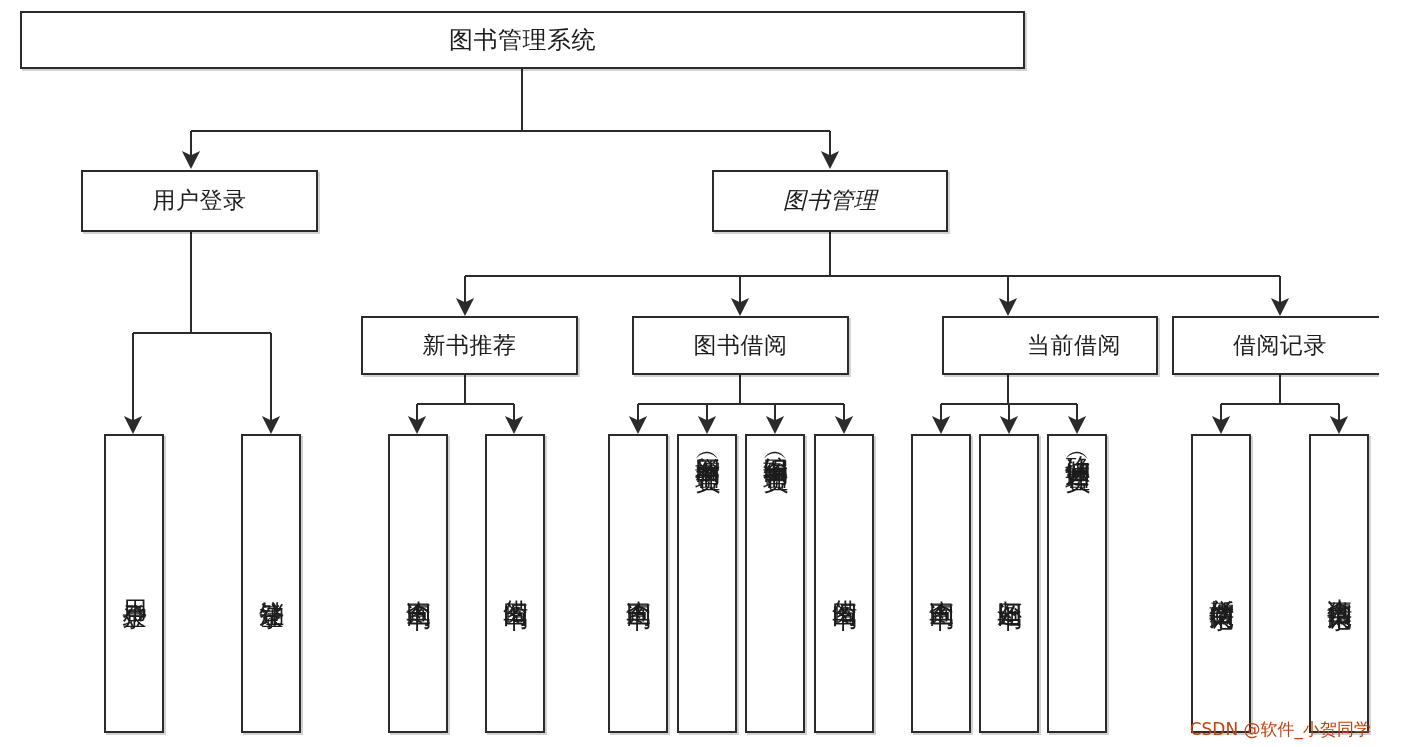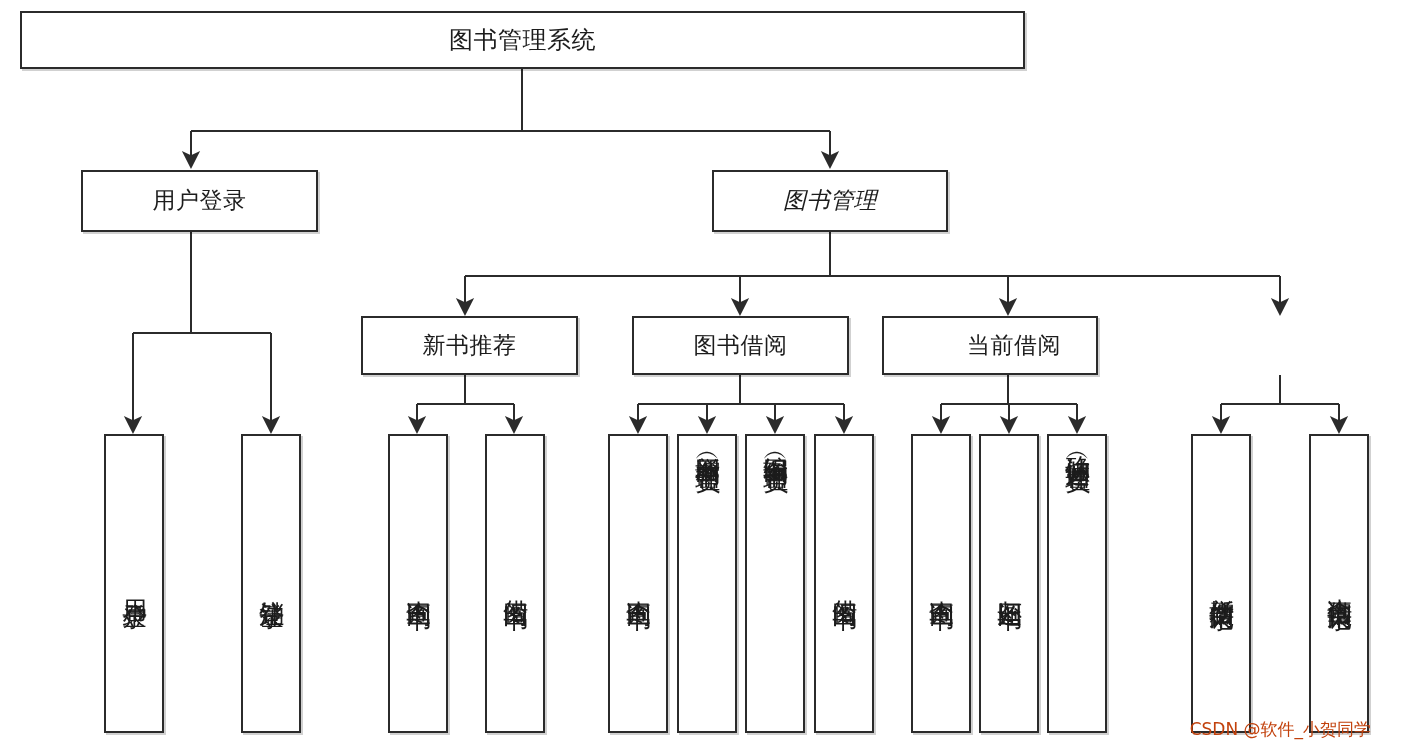--- a/index.html
+++ b/index.html
@@ -145,22 +145,25 @@
   <div class="node horizontal" style="left:712px; top:170px; width:236px; height:62px;font-style:italic;">
     <span class="node-label">图书管理</span>
   </div>
 
   <div class="node horizontal" style="left:361px; top:316px; width:217px; height:59px;">
     <span class="node-label">新书推荐</span>
   </div>
   <div class="node horizontal" style="left:632px; top:316px; width:217px; height:59px;">
     <span class="node-label">图书借阅</span>
   </div>
-  <div class="node horizontal" style="left:882px; top:316px; width:216px; height:59px;padding-left:48px;">
+  <div class="node horizontal" style="left:942px; top:316px; width:216px; height:59px;padding-left:48px;">
     <span class="node-label">当前借阅</span>
+  </div>
+  <div class="node horizontal" style="left:1172px; top:316px; width:216px; height:59px;">
+    <span class="node-label">借阅记录</span>
   </div>
 
   <div class="node vertical align-middle" style="left:104px; top:434px; width:60px; height:299px;">
     <span class="node-label">用户登录</span>
   </div>
   <div class="node vertical align-middle" style="left:241px; top:434px; width:60px; height:299px;">
     <span class="node-label">注销登录</span>
   </div>
 
   <div class="node vertical align-middle" style="left:388px; top:434px; width:60px; height:299px;">

